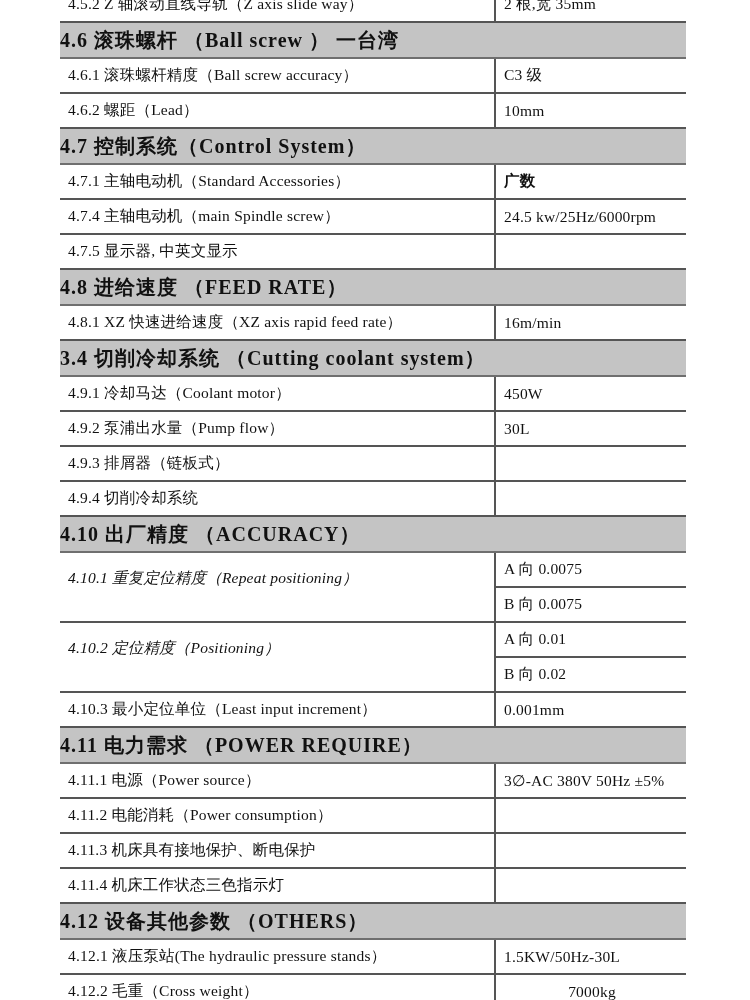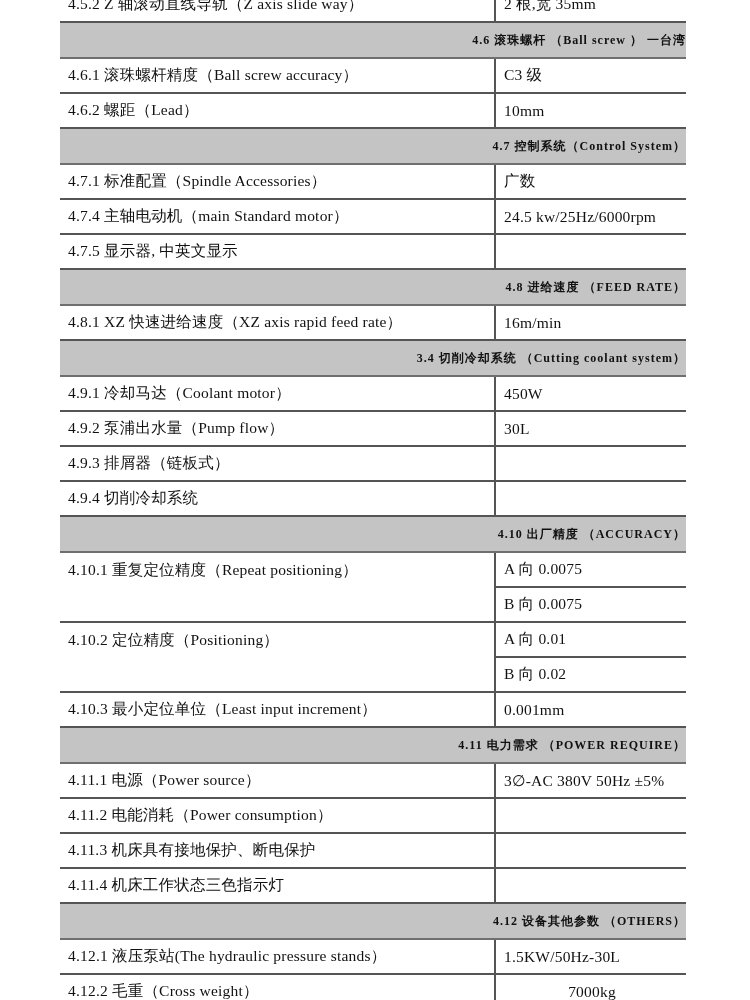--- a/index.html
+++ b/index.html
@@ -51,38 +51,39 @@
   #spec-table td.label {
     border-right: 2px solid #555555;
   }
   #spec-table td.value {
     border-left: 0;
   }
 
   
   #spec-table tr.section td {
     background: #c4c4c4;
-    text-align: right;
+    text-align: left;
     font-weight: bold;
-    font-size: 12px;
+    font-size: 20px;
     height: 34px;
     letter-spacing: 1px;
     border-top: 2px solid #555555;
     border-bottom: 2px solid #6f6f6f;
     border-right: 0;
     padding: 0;
   }
 
-  .v-bold { font-weight: normal; }
+  .v-bold { font-weight: bold; }
   .v-center { text-align: center; }
 
   
   #spec-table td.rowspan2 {
     vertical-align: top;
-    padding-top: 7px;
+    padding-top: 15px;
+    font-style: italic;
   }
 
   .cjk {
     font-family: "Liberation Serif", "DejaVu Serif", serif;
   }
   .num { letter-spacing: 0.5px; }
 </style>
 </head>
 <body>
 
@@ -109,25 +110,25 @@
       </tr>
       <tr>
         <td class="label cjk">4.6.2 螺距（Lead）</td>
         <td class="value cjk">10mm</td>
       </tr>
 
       <tr class="section">
         <td colspan="2">4.7 控制系统（Control  System）</td>
       </tr>
       <tr>
-        <td class="label cjk">4.7.1 标准配置（Spindle Accessories）</td>
+        <td class="label cjk">4.7.1 主轴电动机（Standard Accessories）</td>
         <td class="value cjk v-bold">广数</td>
       </tr>
       <tr>
-        <td class="label cjk">4.7.4  主轴电动机（main Standard motor）</td>
+        <td class="label cjk">4.7.4  主轴电动机（main Spindle screw）</td>
         <td class="value num">24.5 kw/25Hz/6000rpm</td>
       </tr>
       <tr>
         <td class="label cjk">4.7.5  显示器, 中英文显示</td>
         <td class="value cjk"></td>
       </tr>
 
       <tr class="section">
         <td colspan="2">4.8 进给速度 （FEED RATE）</td>
       </tr>

